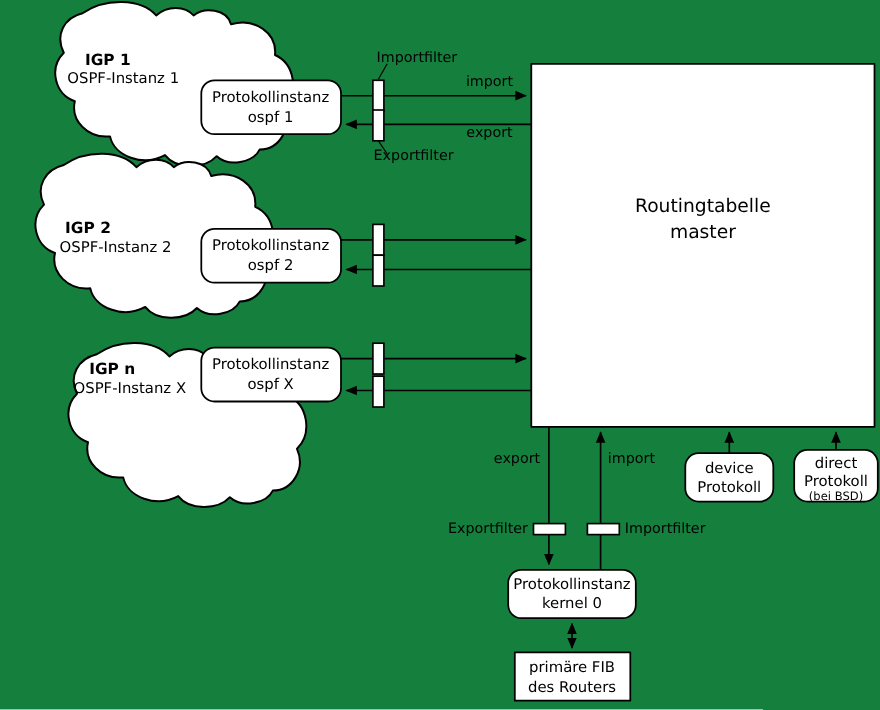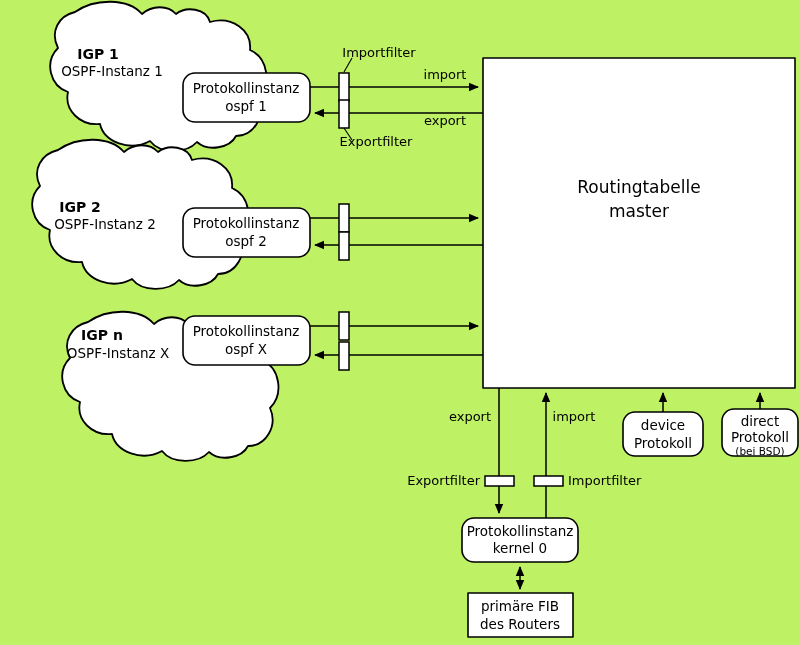--- a/index.html
+++ b/index.html
@@ -11,21 +11,21 @@
   body {
     width: 800px;
     height: 645px;
     font-family: "DejaVu Sans", "Liberation Sans", sans-serif;
     overflow: hidden;
   }
   #diagram-root {
     position: relative;
     width: 800px;
     height: 645px;
-    background: #bef264;
+    background: #15803d;
   }
   svg#diagram {
     display: block;
     width: 800px;
     height: 645px;
   }
   .shape-stroke {
     fill: #ffffff;
     stroke: #000000;
     stroke-width: 1.6;

